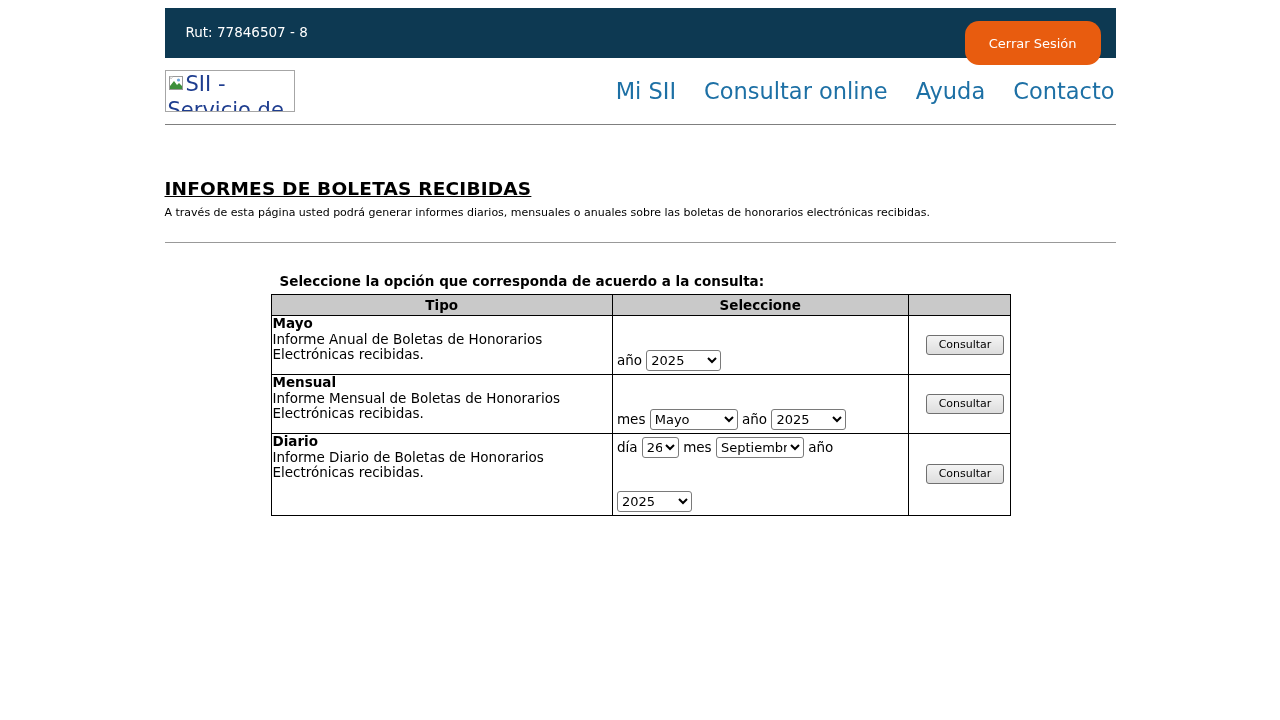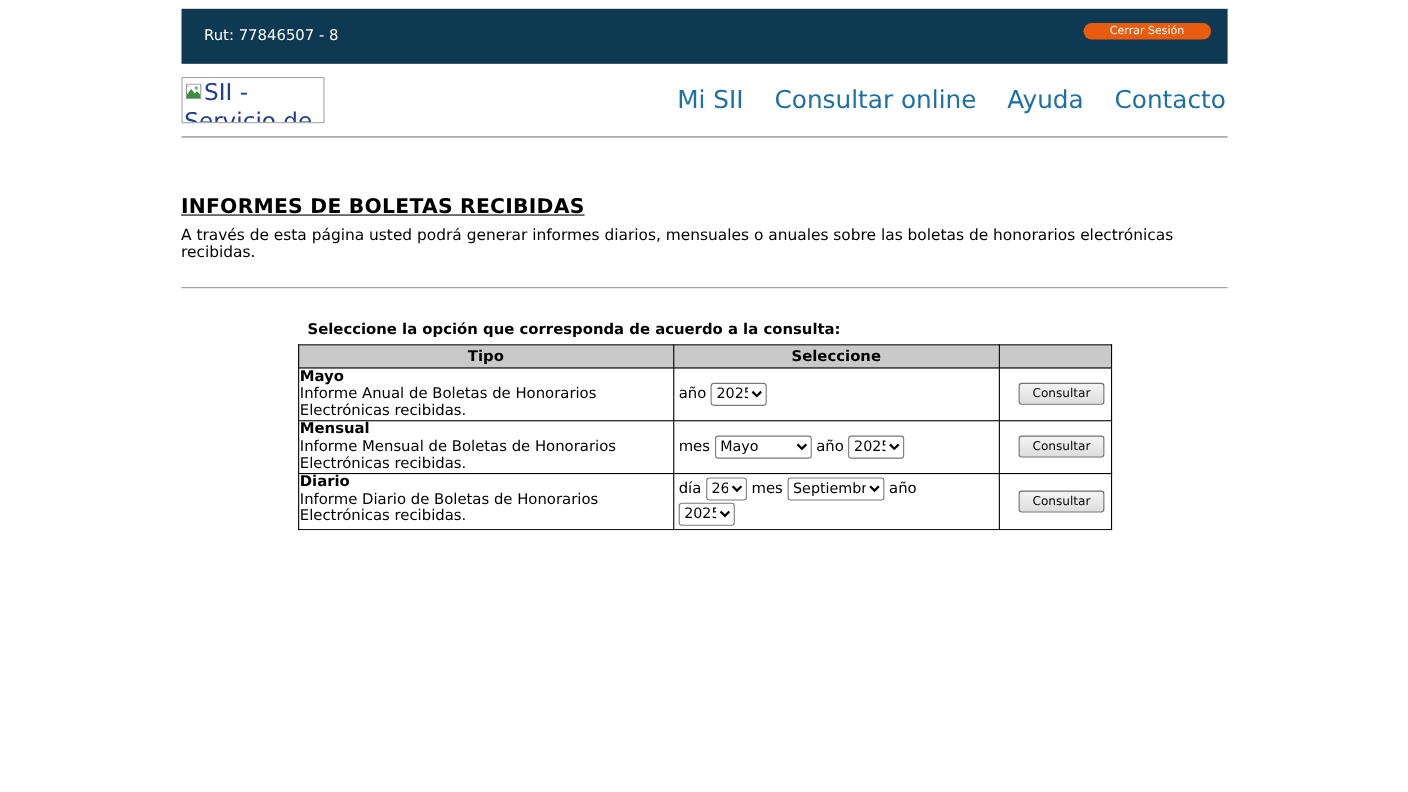--- a/index.html
+++ b/index.html
@@ -27,27 +27,27 @@
     left: 21px;
     top: 16px;
     color: #ffffff;
     font-size: 13.5px;
     text-align: right;
   }
   .logout-btn {
     position: absolute;
     right: 15px;
     top: 13px;
-    height: 15px;
+    height: 44px;
     padding: 0 24px;
     background: #e85c0f;
     color: #ffffff;
     border: none;
     border-radius: 14px;
-    font-size: 10px;
+    font-size: 13px;
     font-family: inherit;
     cursor: pointer;
   }
 
   
   .header-row {
     height: 66px;
     display: flex;
     justify-content: space-between;
     align-items: center;
@@ -90,21 +90,21 @@
   
   .title-block { margin-top: 53px; }
   .page-title {
     font-size: 18.5px;
     font-weight: bold;
     letter-spacing: 0.2px;
     text-decoration: underline;
   }
   .page-subtitle {
     margin-top: 7px;
-    font-size: 14px;
+    font-size: 11px;
   }
   .rule2 { margin-top: 23px; }
 
   
   .consult {
     margin-top: 30px;
     margin-left: 106px;
   }
   .prompt {
     font-size: 13.5px;
@@ -150,21 +150,21 @@
     font-family: inherit;
     font-size: 13px;
     height: 21px;
     border: 1px solid #7a7a7a;
     border-radius: 3px;
     background: #ffffff;
     color: #000;
   }
   .w-day   { width: 37px; }
   .w-month { width: 88px; }
-  .w-year  { width: 51px; }
+  .w-year  { width: 75px; margin-top: 32px; }
   .consultar-btn {
     font-family: inherit;
     font-size: 11px;
     padding: 2px 12px 3px;
     background: linear-gradient(#f4f4f4, #dddddd);
     border: 1px solid #707070;
     border-radius: 3px;
     color: #000;
     cursor: pointer;
     margin-left: 12px;

